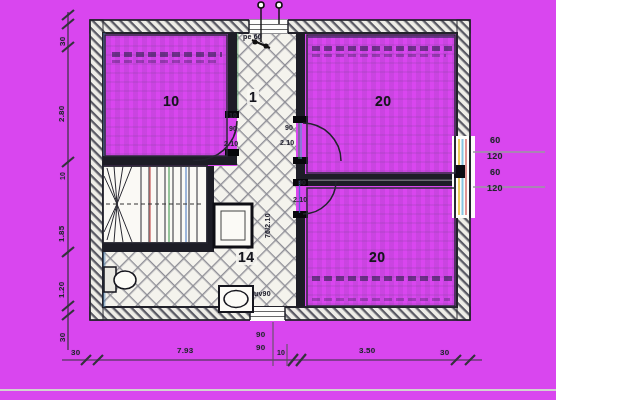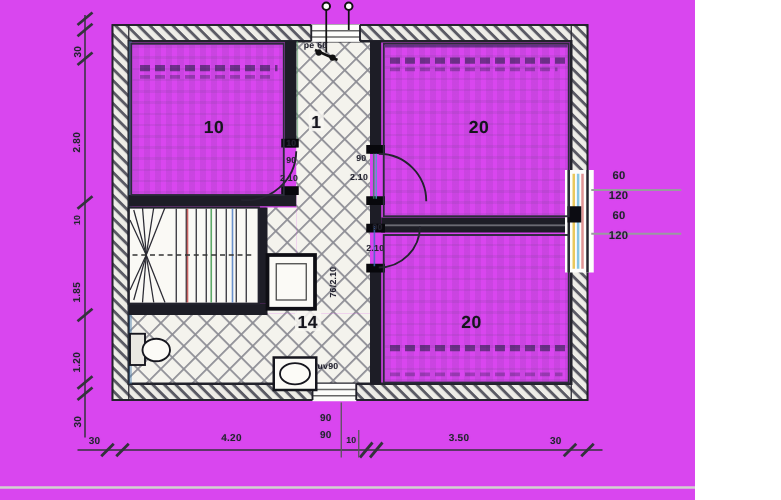--- a/index.html
+++ b/index.html
@@ -234,21 +234,21 @@
   <span class="roomnum halo" style="left:236px;top:249px;">14</span>
 
   <span class="dim rot" style="left:58px;top:46px;">30</span>
   <span class="dim rot" style="left:57px;top:122px;">2.80</span>
   <span class="dim rot sm" style="left:59px;top:180px;">10</span>
   <span class="dim rot" style="left:57px;top:242px;">1.85</span>
   <span class="dim rot" style="left:57px;top:298px;">1.20</span>
   <span class="dim rot" style="left:58px;top:342px;">30</span>
 
   <span class="dim" style="left:71px;top:348px;">30</span>
-  <span class="dim" style="left:177px;top:346px;">4.20</span>
+  <span class="dim" style="left:177px;top:346px;">7.93</span>
   <span class="dim" style="left:256px;top:330px;">90</span>
   <span class="dim" style="left:256px;top:343px;">90</span>
   <span class="dim sm" style="left:277px;top:349px;">10</span>
   <span class="dim" style="left:359px;top:346px;text-align:right;">3.50</span>
   <span class="dim" style="left:440px;top:348px;">30</span>
 
   <span class="dim r9" style="left:490px;top:135px;">60</span>
   <span class="dim r9" style="left:487px;top:151px;">120</span>
   <span class="dim r9" style="left:490px;top:167px;">60</span>
   <span class="dim r9" style="left:487px;top:183px;">120</span>

